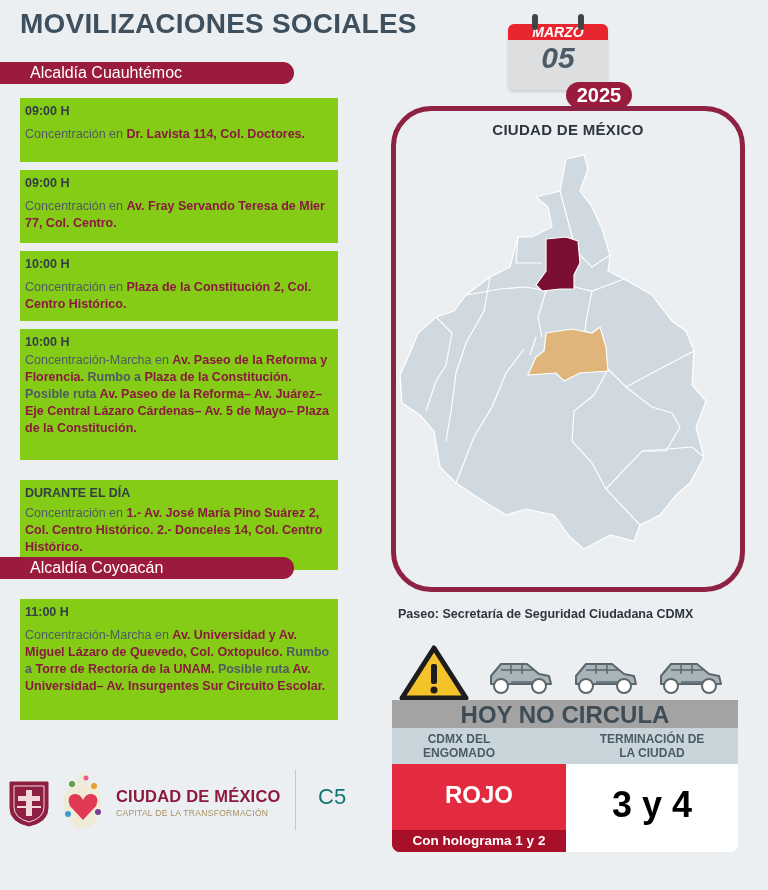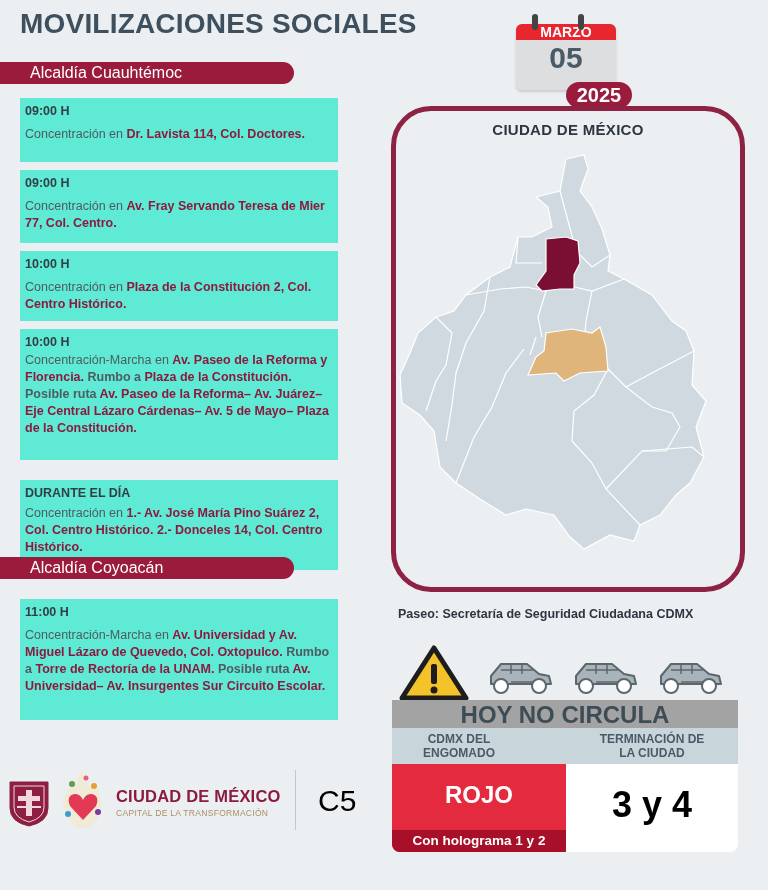--- a/index.html
+++ b/index.html
@@ -2,29 +2,29 @@
 <html><head>
 <meta charset="utf-8">
 <style>
   * { box-sizing: border-box; margin: 0; padding: 0; }
   html, body { width: 768px; height: 890px; background: #eceff2; overflow: hidden; }
   body { font-family: "Liberation Sans", sans-serif; position: relative; color: #3a4550; }
 
   .title { position: absolute; left: 20px; top: 8px; font-size: 28px; font-weight: bold; color: #3e4f5d; letter-spacing: 0.2px; }
 
   .calendar { position: absolute; left: 504px; top: 12px; width: 108px; height: 82px; }
-  .cal-body { position: absolute; left: 12px; top: 12px; width: 100px; height: 66px; background: #dcdedf; border-radius: 6px; box-shadow: 0 2px 3px rgba(0,0,0,0.15); overflow: hidden; }
+  .cal-body { position: absolute; left: 4px; top: 12px; width: 100px; height: 66px; background: #dcdedf; border-radius: 6px; box-shadow: 0 2px 3px rgba(0,0,0,0.15); overflow: hidden; font-style: italic; }
   .cal-head { height: 16px; background: #e8262f; color: #fff; font-weight: bold; font-size: 14px; text-align: center; line-height: 17px; }
   .cal-day { text-align: center; font-size: 30px; font-weight: bold; color: #4a5a66; line-height: 36px; }
   .cal-ring { position: absolute; top: 2px; width: 6px; height: 16px; background: #444; border-radius: 3px; }
   .cal-year { position: absolute; left: 62px; top: 70px; width: 66px; height: 26px; background: #9b1b3d; color: #fff; border-radius: 13px; font-weight: bold; font-size: 20px; text-align: center; line-height: 26px; }
 
   .section-bar { position: absolute; left: 0; width: 294px; height: 22px; background: #9b1b3d; border-radius: 0 11px 11px 0; color: #fff; font-size: 16px; padding-left: 30px; line-height: 22px; }
 
-  .card { position: absolute; left: 20px; width: 318px; background: #5eead4; padding: 5px 5px 4px 5px; font-size: 12.5px; line-height: 17px; }
+  .card { position: absolute; left: 20px; width: 318px; background: #84cc16; padding: 5px 5px 4px 5px; font-size: 12.5px; line-height: 17px; }
   .card .time { font-weight: bold; color: #333d45; margin-bottom: 6px; }
   .card .desc .g { color: #4f5b63; }
   .card .desc .r { color: #8a1b3f; font-weight: bold; }
   .card .desc .gb { color: #4f5b63; font-weight: bold; }
 
   .map-frame { position: absolute; left: 391px; top: 106px; width: 354px; height: 486px; border: 5px solid #8e2242; border-radius: 40px; background: #eceff2; }
   .map-title { position: absolute; left: 0; right: 0; top: 10px; text-align: center; font-weight: bold; font-size: 15px; color: #2d3640; letter-spacing: 0.3px; }
   .map-svg { position: absolute; left: 0; top: 0; }
 
   .source { position: absolute; left: 398px; top: 607px; font-size: 12.5px; font-weight: bold; color: #2d3640; }
@@ -40,21 +40,21 @@
   .hnc-color { width: 174px; background: #e42a3e; position: relative; }
   .hnc-color .val { text-align: center; font-weight: bold; font-size: 24px; color: #fff; padding-top: 17px; }
   .hnc-color .holo { position: absolute; left: 0; right: 0; bottom: 0; height: 22px; background: #a80f28; color: #fff; font-size: 13.5px; font-weight: bold; text-align: center; line-height: 22px; }
   .hnc-plate { flex: 1; background: #fff; text-align: center; font-weight: bold; font-size: 36px; color: #000000; padding-top: 20px; }
 
   .footer-shield { position: absolute; left: 8px; top: 780px; }
   .footer-heart { position: absolute; left: 60px; top: 770px; }
   .footer-name { position: absolute; left: 116px; top: 787px; font-size: 16.5px; font-weight: bold; color: #8a1b3f; letter-spacing: 0.2px; }
   .footer-tag { position: absolute; left: 116px; top: 808px; font-size: 8.5px; color: #a88f62; letter-spacing: 0.3px; }
   .footer-div { position: absolute; left: 295px; top: 770px; width: 1px; height: 60px; background: #c5c7c9; }
-  .footer-c5 { position: absolute; left: 318px; top: 784px; font-size: 30px; color: #000000; }
+  .footer-c5 { position: absolute; left: 318px; top: 784px; font-size: 22px; color: #0f766e; }
 </style>
 </head>
 <body>
 
 <div class="title">MOVILIZACIONES SOCIALES</div>
 
 <div class="calendar">
   <div class="cal-body">
     <div class="cal-head">MARZO</div>
     <div class="cal-day">05</div>

